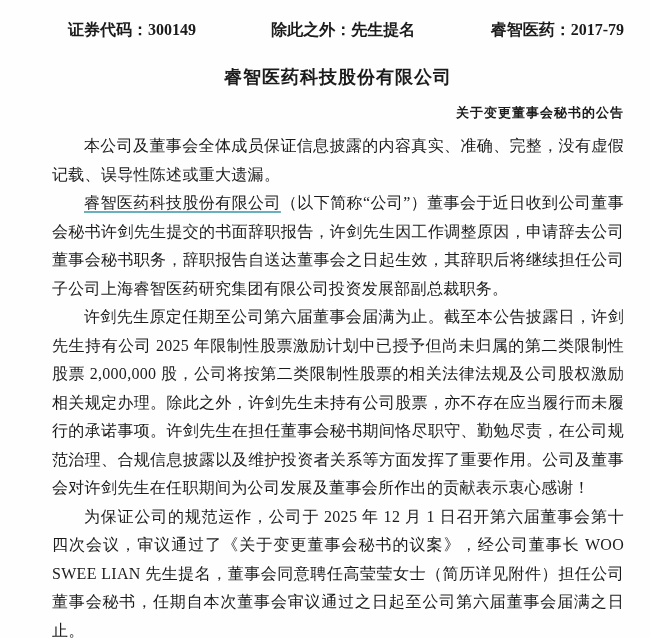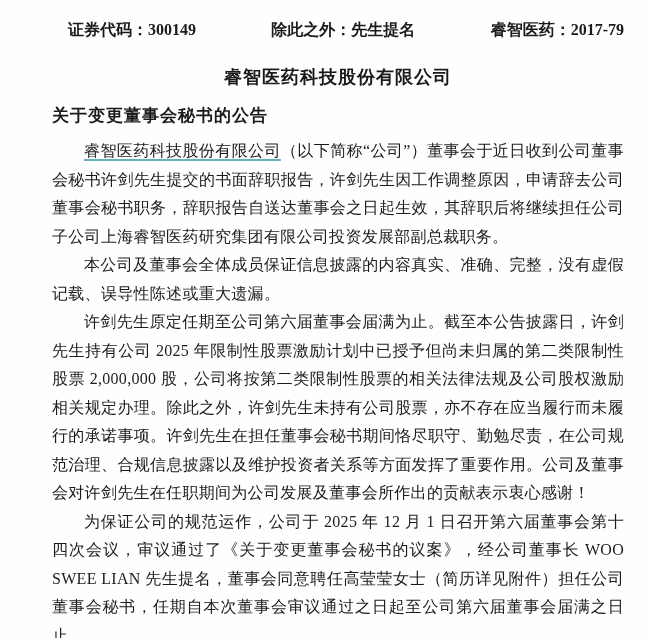--- a/index.html
+++ b/index.html
@@ -32,22 +32,22 @@
   }
   .title-company {
     margin-top: 24px;
     text-align: center;
     font-size: 18px;
     font-weight: bold;
     letter-spacing: 1px;
   }
   .title-subject {
     margin-top: 15px;
-    text-align: left;
-    font-size: 17px;
+    text-align: right;
+    font-size: 13px;
     font-weight: bold;
     letter-spacing: 1px;
   }
   .body-text {
     margin-top: 10px;
   }
   .body-text p {
     margin: 0;
     font-size: 16px;
     line-height: 28.5px;
@@ -71,19 +71,19 @@
     <span><span>证券代码：</span><span>300149</span></span>
     <span><span>除此之外：</span><span>先生提名</span></span>
     <span><span>睿智医药：</span><span>2017-79</span></span>
   </div>
 
   <div class="title-company">睿智医药科技股份有限公司</div>
 
   <div class="title-subject">关于变更董事会秘书的公告</div>
 
   <div class="body-text">
+    <p>本公司及董事会全体成员保证信息披露的内容真实、准确、完整，没有虚假记载、误导性陈述或重大遗漏。</p>
     <p><span class="underlined-company">睿智医药科技股份有限公司</span><span>（以下简称“公司”）董事会于近日收到公司董事会秘书许剑先生提交的书面辞职报告，许剑先生因工作调整原因，申请辞去公司董事会秘书职务，辞职报告自送达董事会之日起生效，其辞职后将继续担任公司子公司上海睿智医药研究集团有限公司投资发展部副总裁职务。</span></p>
-    <p>本公司及董事会全体成员保证信息披露的内容真实、准确、完整，没有虚假记载、误导性陈述或重大遗漏。</p>
     <p>许剑先生原定任期至公司第六届董事会届满为止。截至本公告披露日，许剑先生持有公司 2025 年限制性股票激励计划中已授予但尚未归属的第二类限制性股票 2,000,000 股，公司将按第二类限制性股票的相关法律法规及公司股权激励相关规定办理。除此之外，许剑先生未持有公司股票，亦不存在应当履行而未履行的承诺事项。许剑先生在担任董事会秘书期间恪尽职守、勤勉尽责，在公司规范治理、合规信息披露以及维护投资者关系等方面发挥了重要作用。公司及董事会对许剑先生在任职期间为公司发展及董事会所作出的贡献表示衷心感谢！</p>
     <p>为保证公司的规范运作，公司于 2025 年 12 月 1 日召开第六届董事会第十四次会议，审议通过了《关于变更董事会秘书的议案》，经公司董事长 WOO SWEE LIAN 先生提名，董事会同意聘任高莹莹女士（简历详见附件）担任公司董事会秘书，任期自本次董事会审议通过之日起至公司第六届董事会届满之日止。</p>
   </div>
 
 </div>
 
 </body></html>

